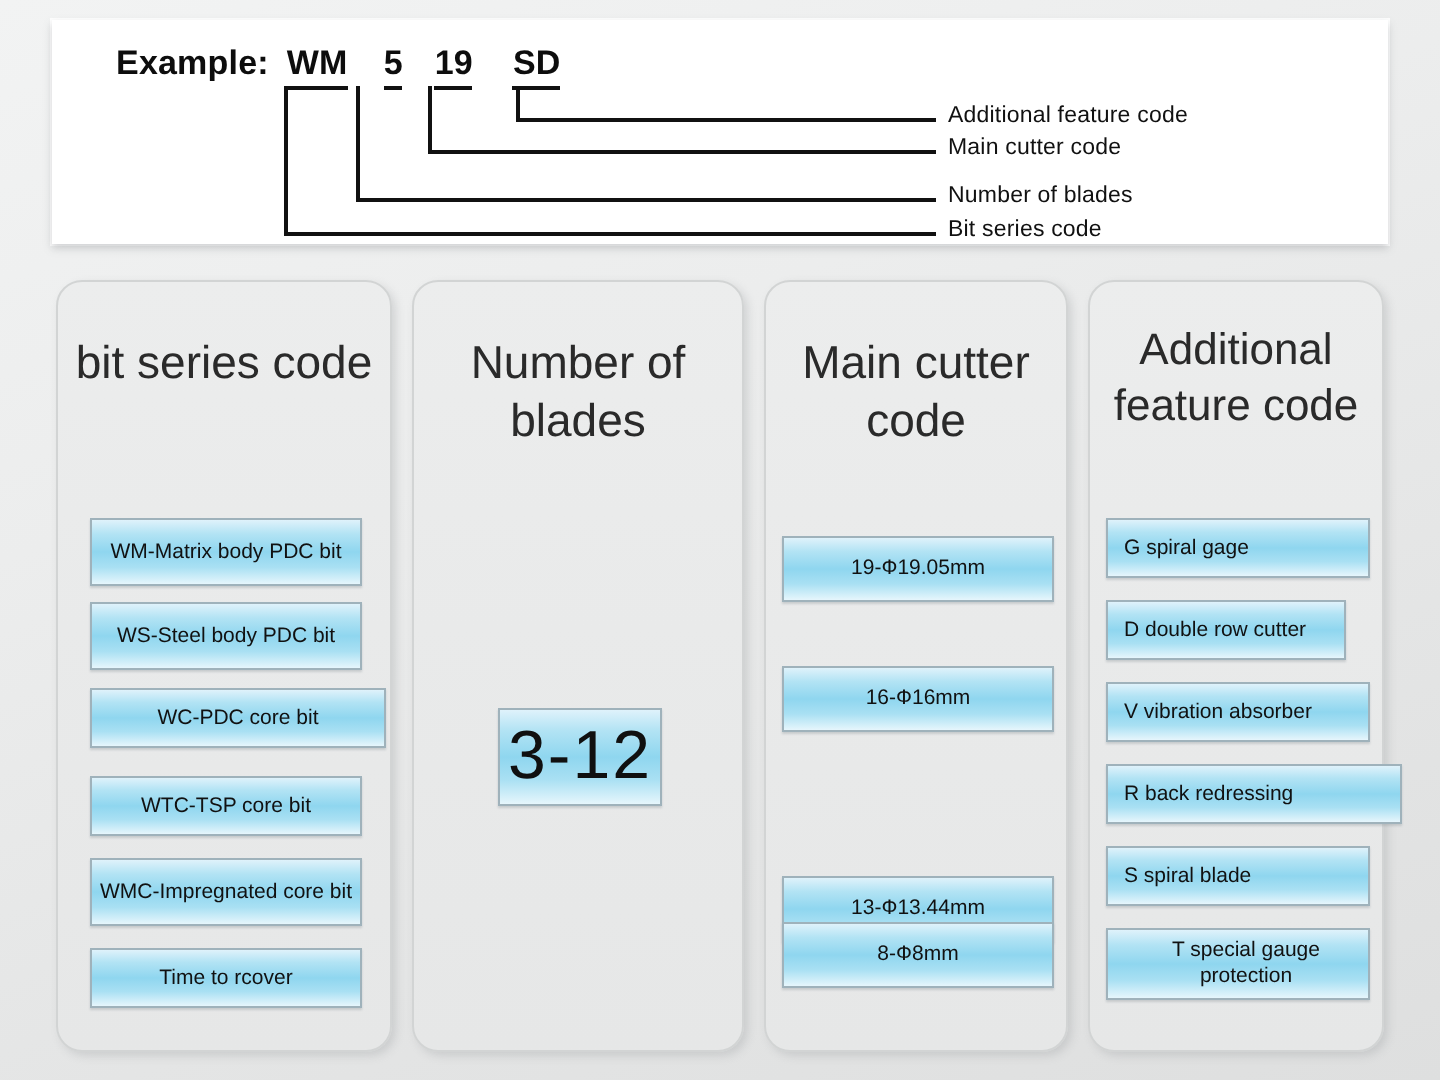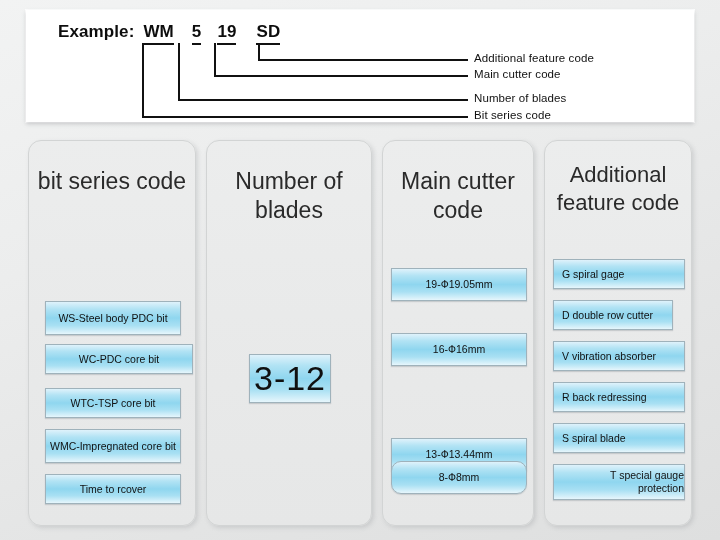--- a/index.html
+++ b/index.html
@@ -110,21 +110,21 @@
         #a9e0f3 74%,
         #e6f6fc 100%);
     color: #111;
     font-size: 10.5px;
     line-height: 1.2;
     display: flex;
     align-items: center;
     box-shadow: 0 1px 1px rgba(140,150,156,0.35);
   }
   .chip.center { justify-content: center; text-align: center; }
-  .chip.left   { justify-content: flex-start; text-align: right; padding-left: 8px; }
+  .chip.left   { justify-content: flex-start; text-align: center; padding-left: 8px; }
 
   .chip-big {
     font-size: 34px;
     font-weight: 400;
     letter-spacing: 1px;
     color: #101010;
   }
 
   
   #col1 { left: 28px; width: 168px; }
@@ -166,47 +166,48 @@
     <div class="leader-text" style="left:448px; top:58px;">Main cutter code</div>
     <div class="leader-text" style="left:448px; top:82px;">Number of  blades</div>
     <div class="leader-text" style="left:448px; top:99px;">Bit series code</div>
   </div>
 
   <div class="cols">
 
     <div class="col" id="col1">
       <div class="col-title">bit series code</div>
 
+      <div class="chip center" style="left:16px; top:118px; width:136px; height:34px;">WM-Matrix body PDC bit</div>
       <div class="chip center" style="left:16px; top:160px; width:136px; height:34px;">WS-Steel body PDC bit</div>
       <div class="chip center" style="left:16px; top:203px; width:148px; height:30px;">WC-PDC core bit</div>
       <div class="chip center" style="left:16px; top:247px; width:136px; height:30px;">WTC-TSP core bit</div>
       <div class="chip center" style="left:16px; top:288px; width:136px; height:34px;">WMC-Impregnated core bit</div>
       <div class="chip center" style="left:16px; top:333px; width:136px; height:30px;">Time to rcover</div>
     </div>
 
     <div class="col" id="col2">
       <div class="col-title">Number of blades</div>
 
       <div class="chip center chip-big" style="left:42px; top:213px; width:82px; height:49px;">3-12</div>
     </div>
 
     <div class="col" id="col3">
       <div class="col-title">Main cutter code</div>
 
       <div class="chip center" style="left:8px; top:127px; width:136px; height:33px;">19-Ф19.05mm</div>
       <div class="chip center" style="left:8px; top:192px; width:136px; height:33px;">16-Ф16mm</div>
       <div class="chip center" style="left:8px; top:257px; width:136px; height:33px;margin-top:40px;">13-Ф13.44mm</div>
-      <div class="chip center" style="left:8px; top:320px; width:136px; height:33px;border-radius:10px;">8-Ф8mm</div>
+      <div class="chip center" style="left:8px; top:320px; width:136px; height:33px;">8-Ф8mm</div>
     </div>
 
     <div class="col" id="col4">
       <div class="col-title">Additional feature code</div>
 
       <div class="chip left" style="left:8px; top:118px; width:132px; height:30px;">G spiral gage</div>
       <div class="chip left" style="left:8px; top:159px; width:120px; height:30px;">D  double row cutter</div>
       <div class="chip left" style="left:8px; top:200px; width:132px; height:30px;">V vibration absorber</div>
-      <div class="chip left" style="left:8px; top:241px; width:132px; height:30px;">R  back redressing</div>
+      <div class="chip left" style="left:8px; top:241px; width:148px; height:30px;">R  back redressing</div>
       <div class="chip left" style="left:8px; top:282px; width:132px; height:30px;">S spiral blade</div>
       <div class="chip left" style="left:8px; top:323px; width:132px; height:36px;">T  special gauge protection</div>
     </div>
 
   </div>
 </div>
 
 </body></html>

